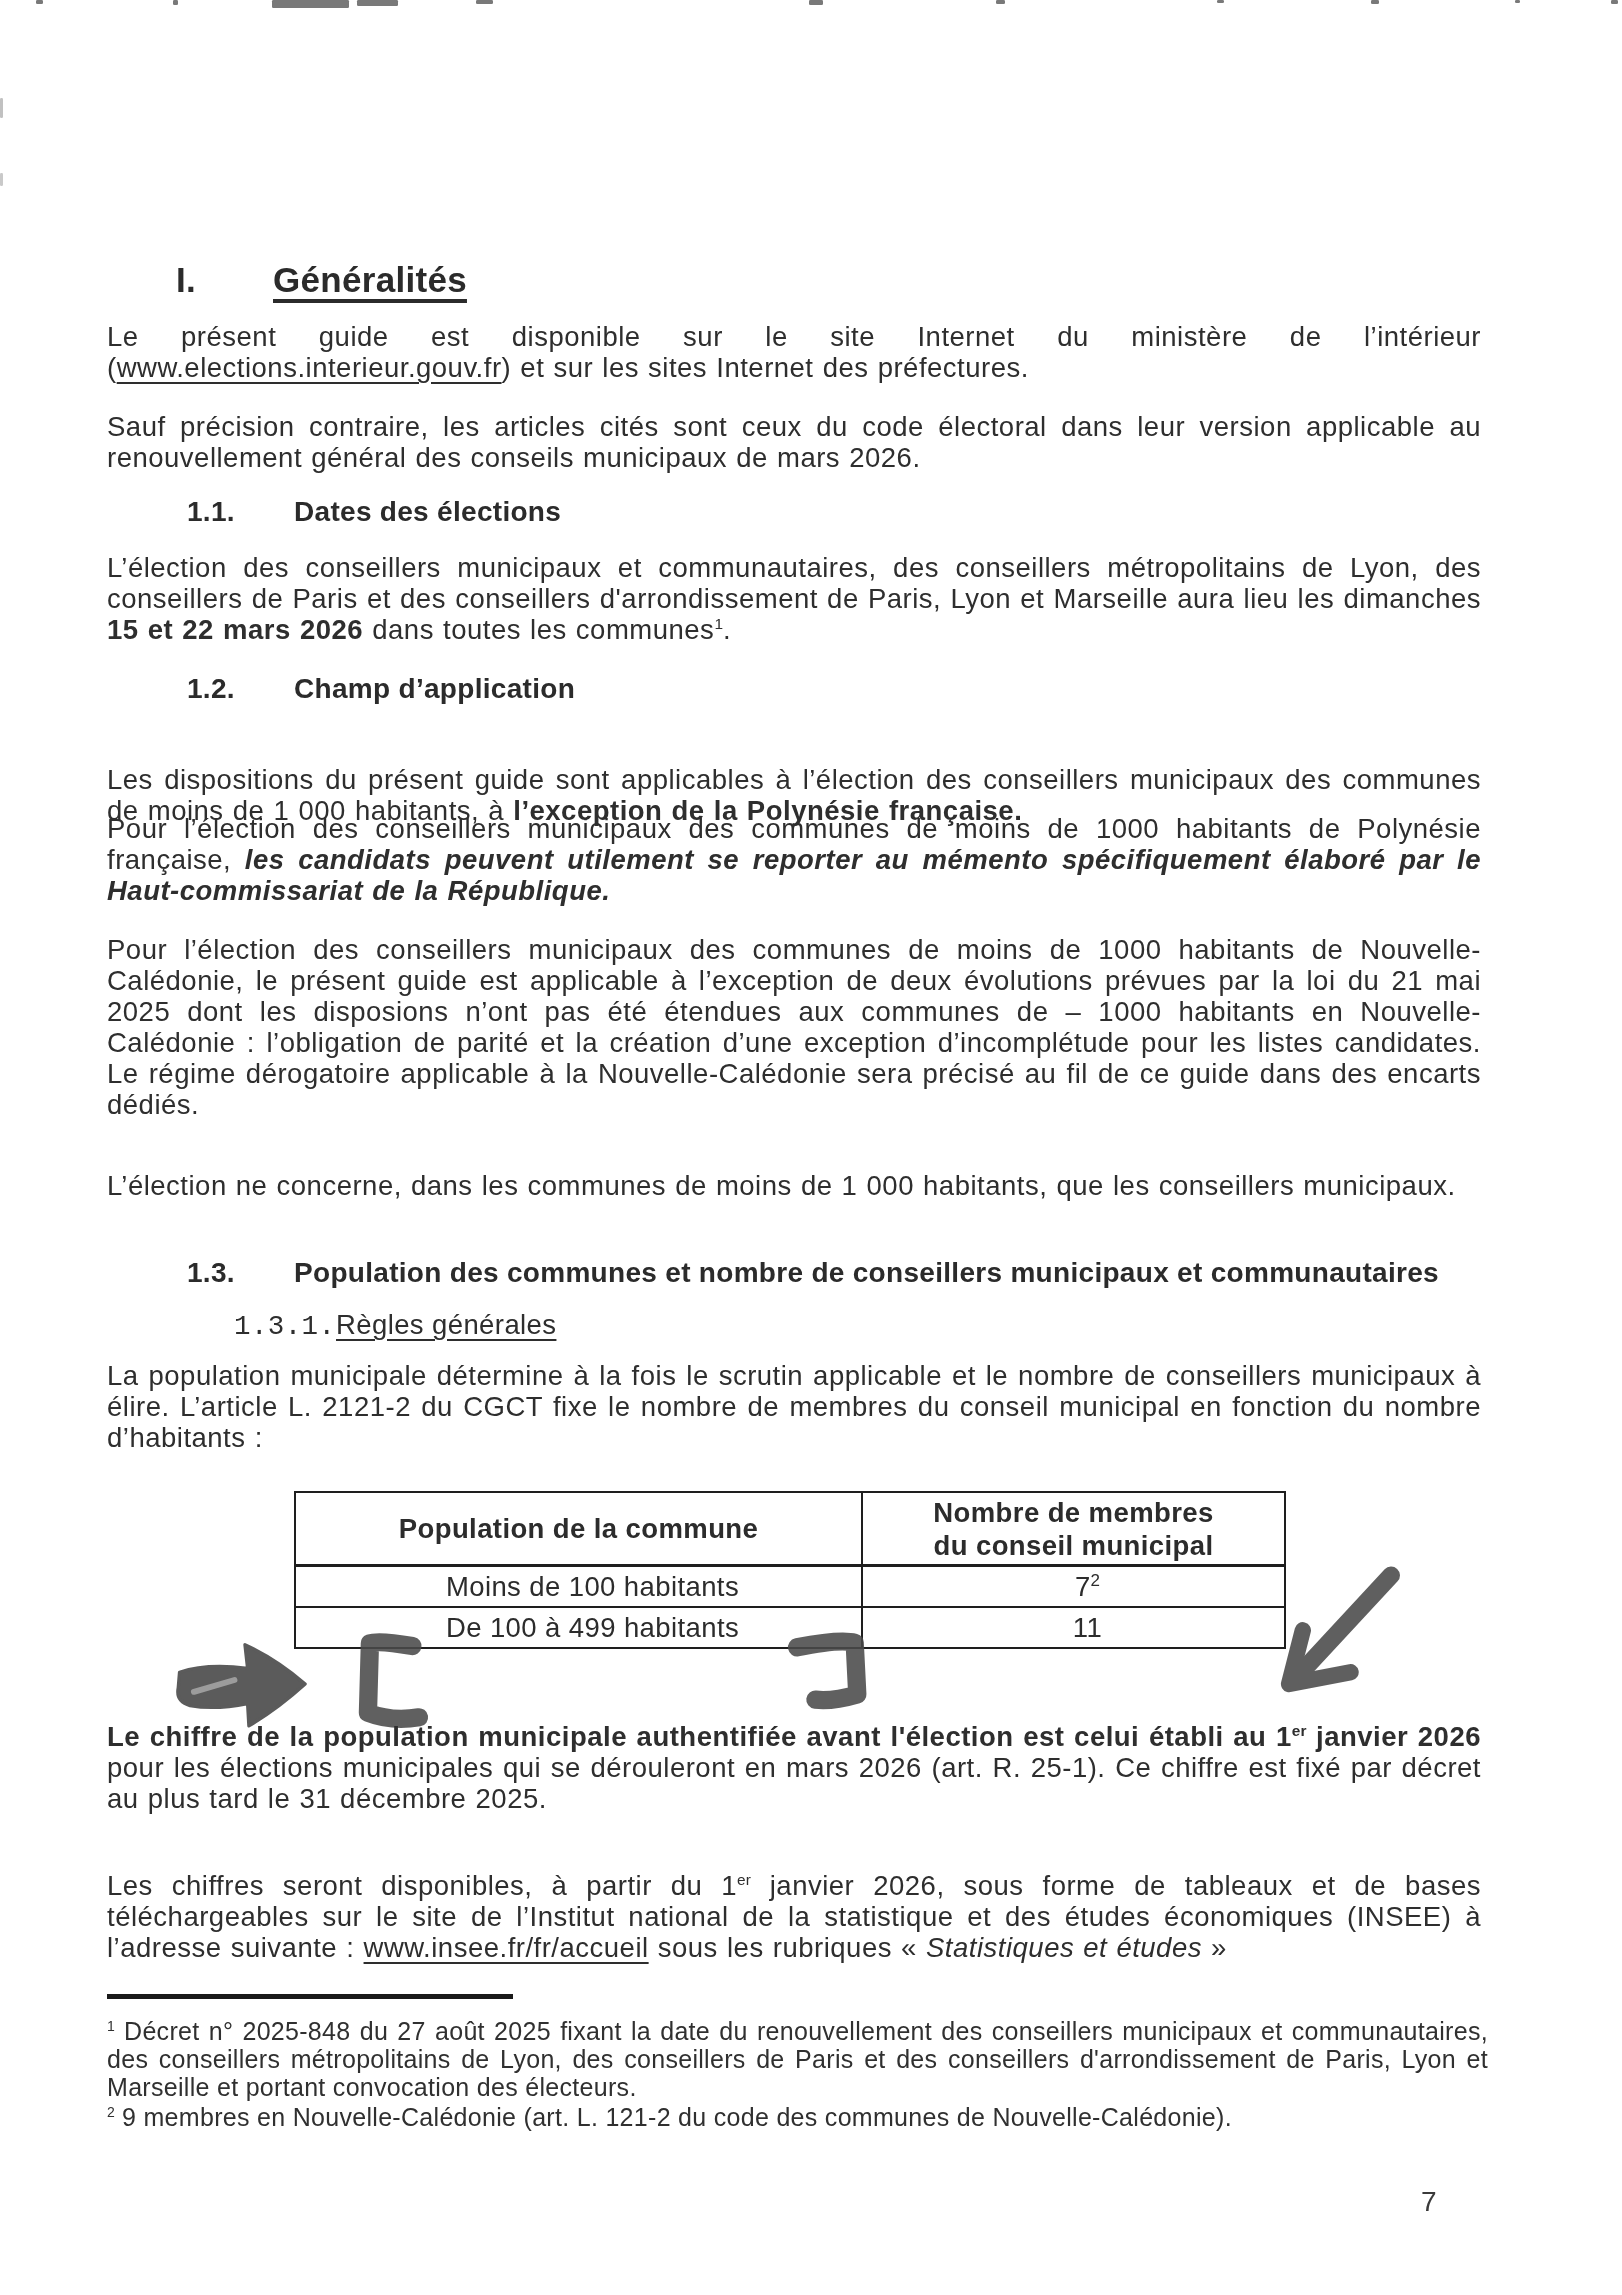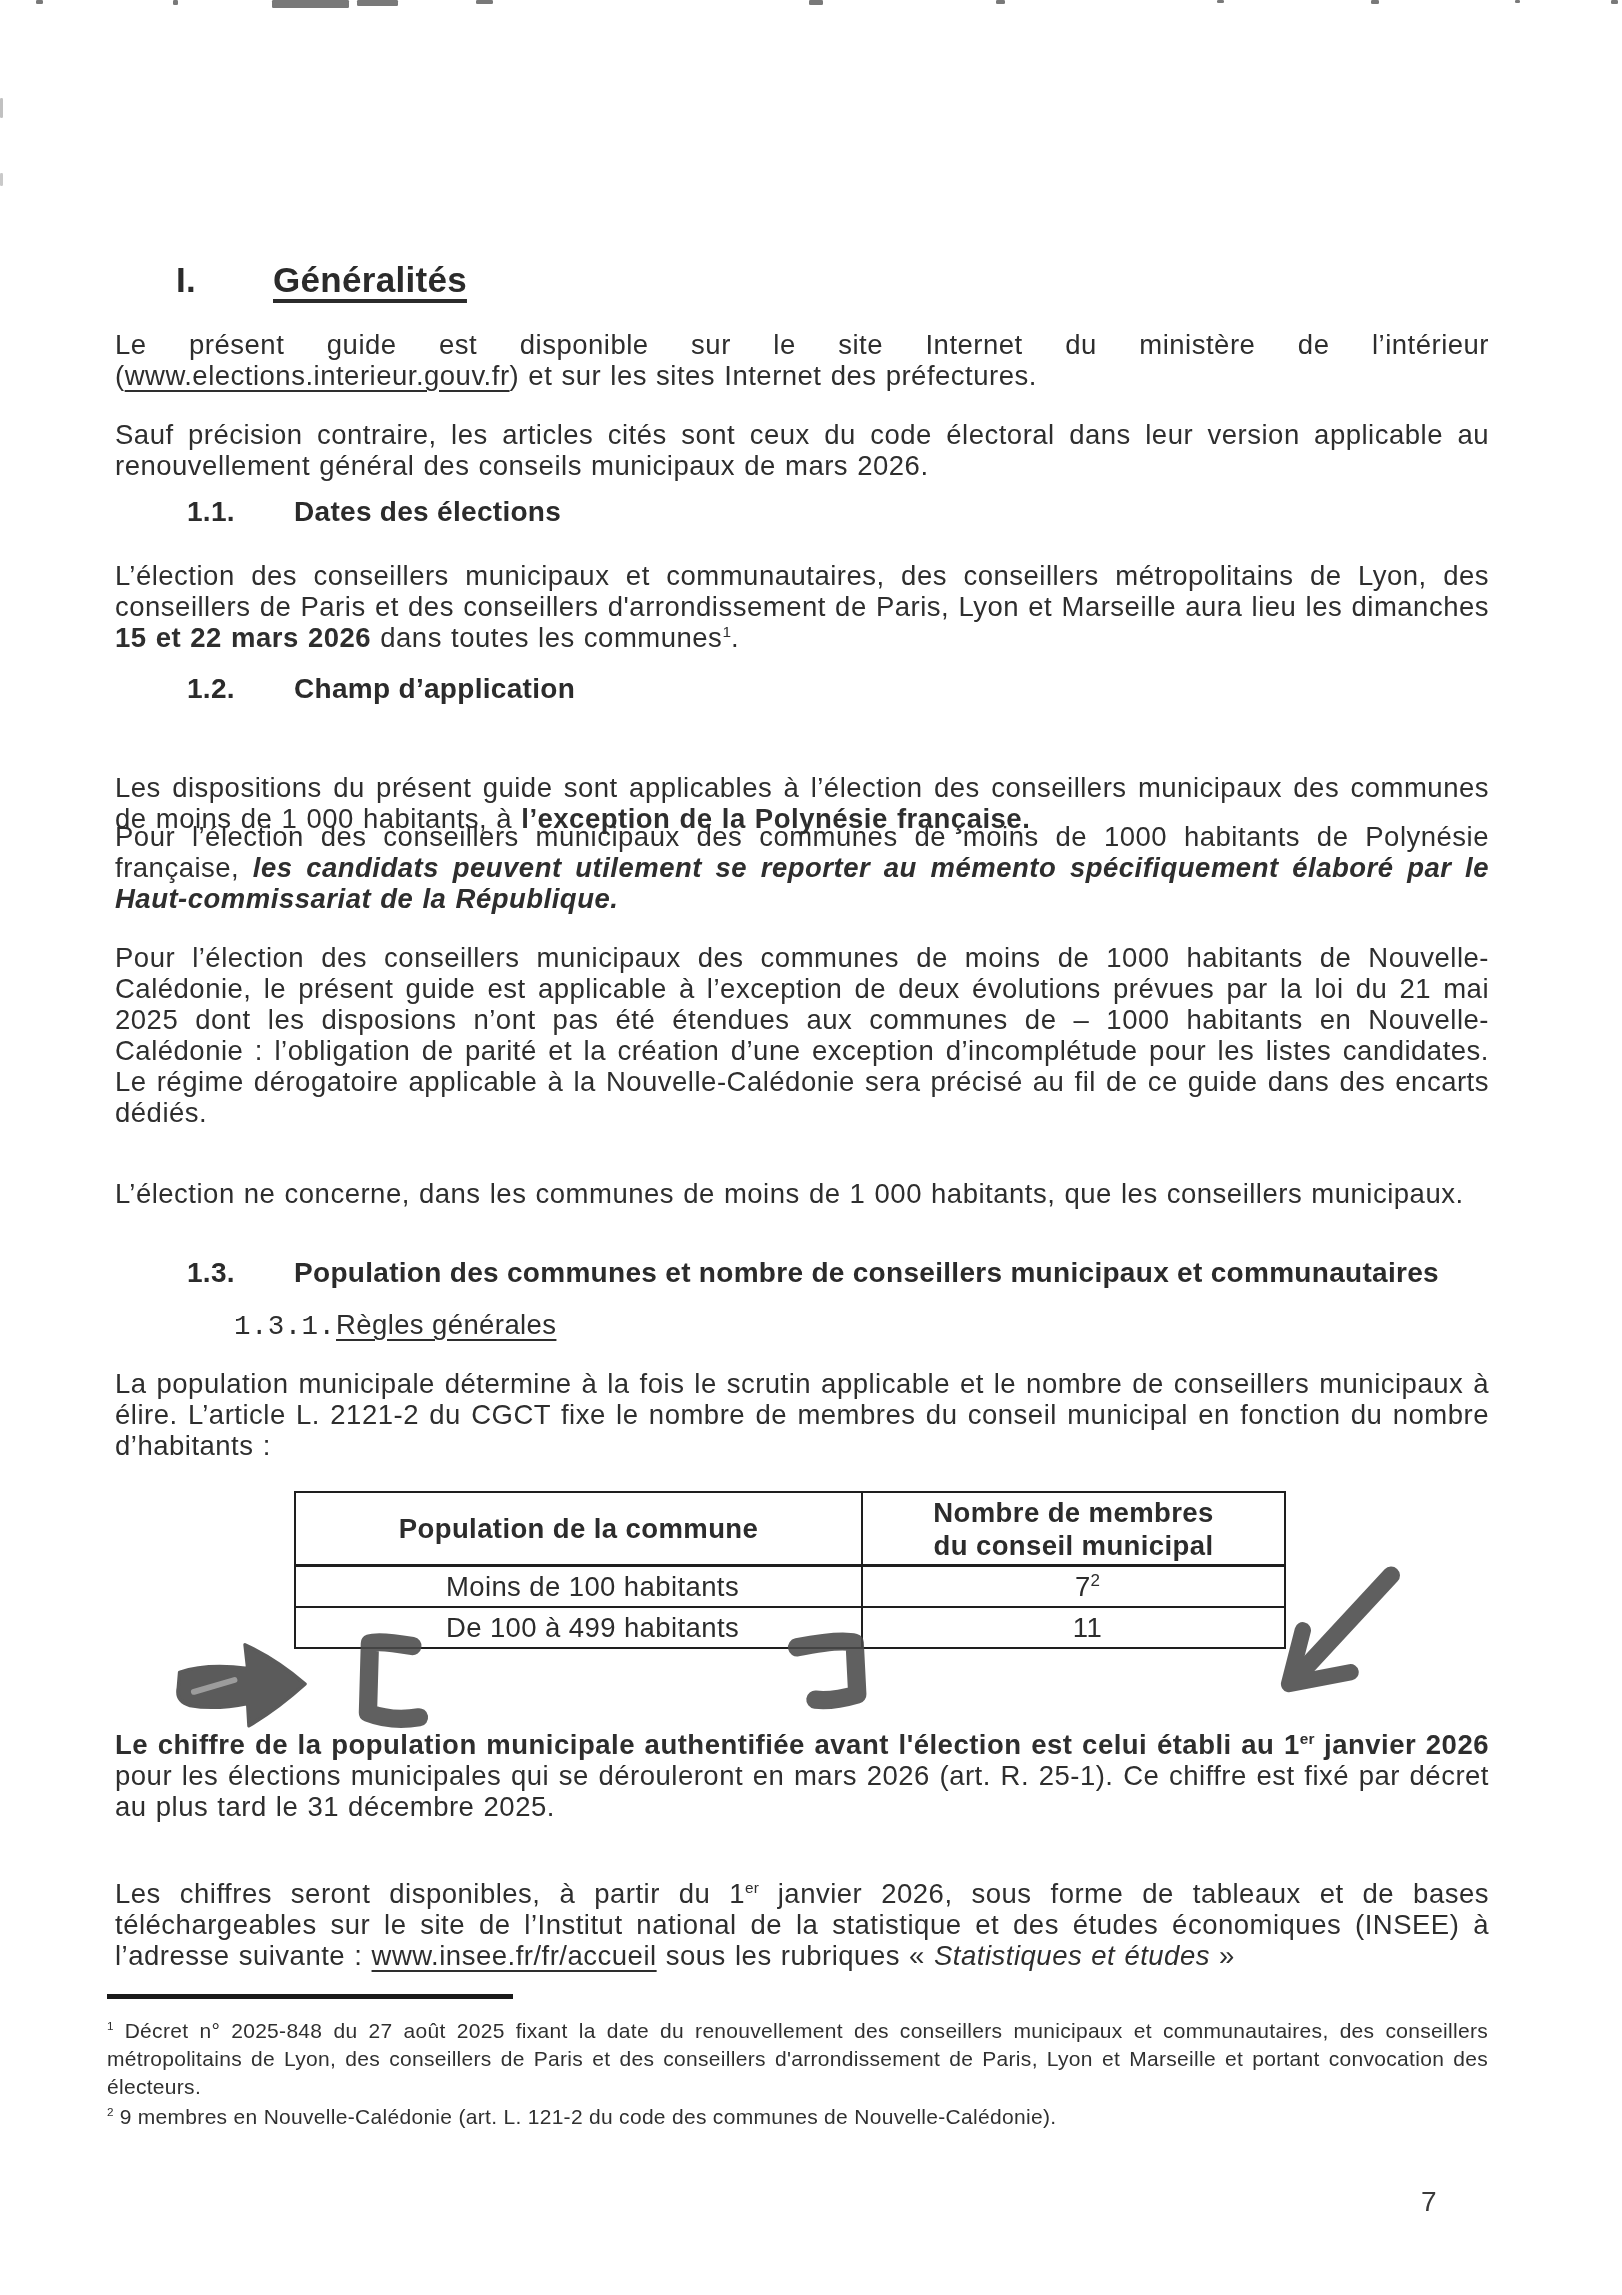--- a/index.html
+++ b/index.html
@@ -5,21 +5,21 @@
 <style>
   html,body{margin:0;padding:0;}
   body{
     width:1623px;height:2295px;position:relative;background:#ffffff;
     font-family:"Liberation Sans",sans-serif;color:#2e2e2e;overflow:hidden;
   }
   #page{position:absolute;inset:0;}
 
   
   .block{
-    position:absolute;left:107px;width:1374px;margin:8px;
+    position:absolute;left:107px;width:1374px;margin:0;
     font-size:27.5px;line-height:31px;letter-spacing:0.5px;word-spacing:1px;
     text-align:justify;color:#2e2e2e;
   }
   .u{text-decoration:underline;text-underline-offset:4.6px;text-decoration-thickness:2px;}
   sup{font-size:0.56em;line-height:0;vertical-align:super;letter-spacing:0;}
 
   
   .h-main{position:absolute;left:107px;top:260px;font-size:35px;font-weight:700;color:#2b2b2b;letter-spacing:0.3px;}
   .h-main .num{display:inline-block;margin-left:69px;width:97px;}
   .h-main .title{text-decoration:underline;text-underline-offset:6.5px;text-decoration-thickness:3.9px;}
@@ -62,21 +62,21 @@
   #poptable td{height:39px;font-weight:400;padding-left:28px;}
   #poptable col.c1{width:567px;}
   #poptable col.c2{width:423px;}
   #poptable thead tr{border-bottom:3.3px solid #1e1e1e;}
   .cellsup{font-size:17px;vertical-align:super;line-height:0;}
 
   
   #fnrule{position:absolute;left:107px;top:1994px;width:406px;height:4.6px;background:#1a1a1a;}
   .footnote{
     position:absolute;left:107px;width:1381px;margin:0;
-    font-size:21px;line-height:28px;letter-spacing:0.3px;text-align:justify;color:#303030;
+    font-size:25px;line-height:28px;letter-spacing:0.3px;text-align:justify;color:#303030;
   }
   #fn1{top:2017px;}
   #fn2{top:2103px;}
 
   
   #pagenum{position:absolute;left:1421px;top:2186px;font-size:28px;color:#3a3a3a;}
 
   
   .mark{position:absolute;background:#4c4c4c;opacity:0.75;border-radius:1.3px;}
 

